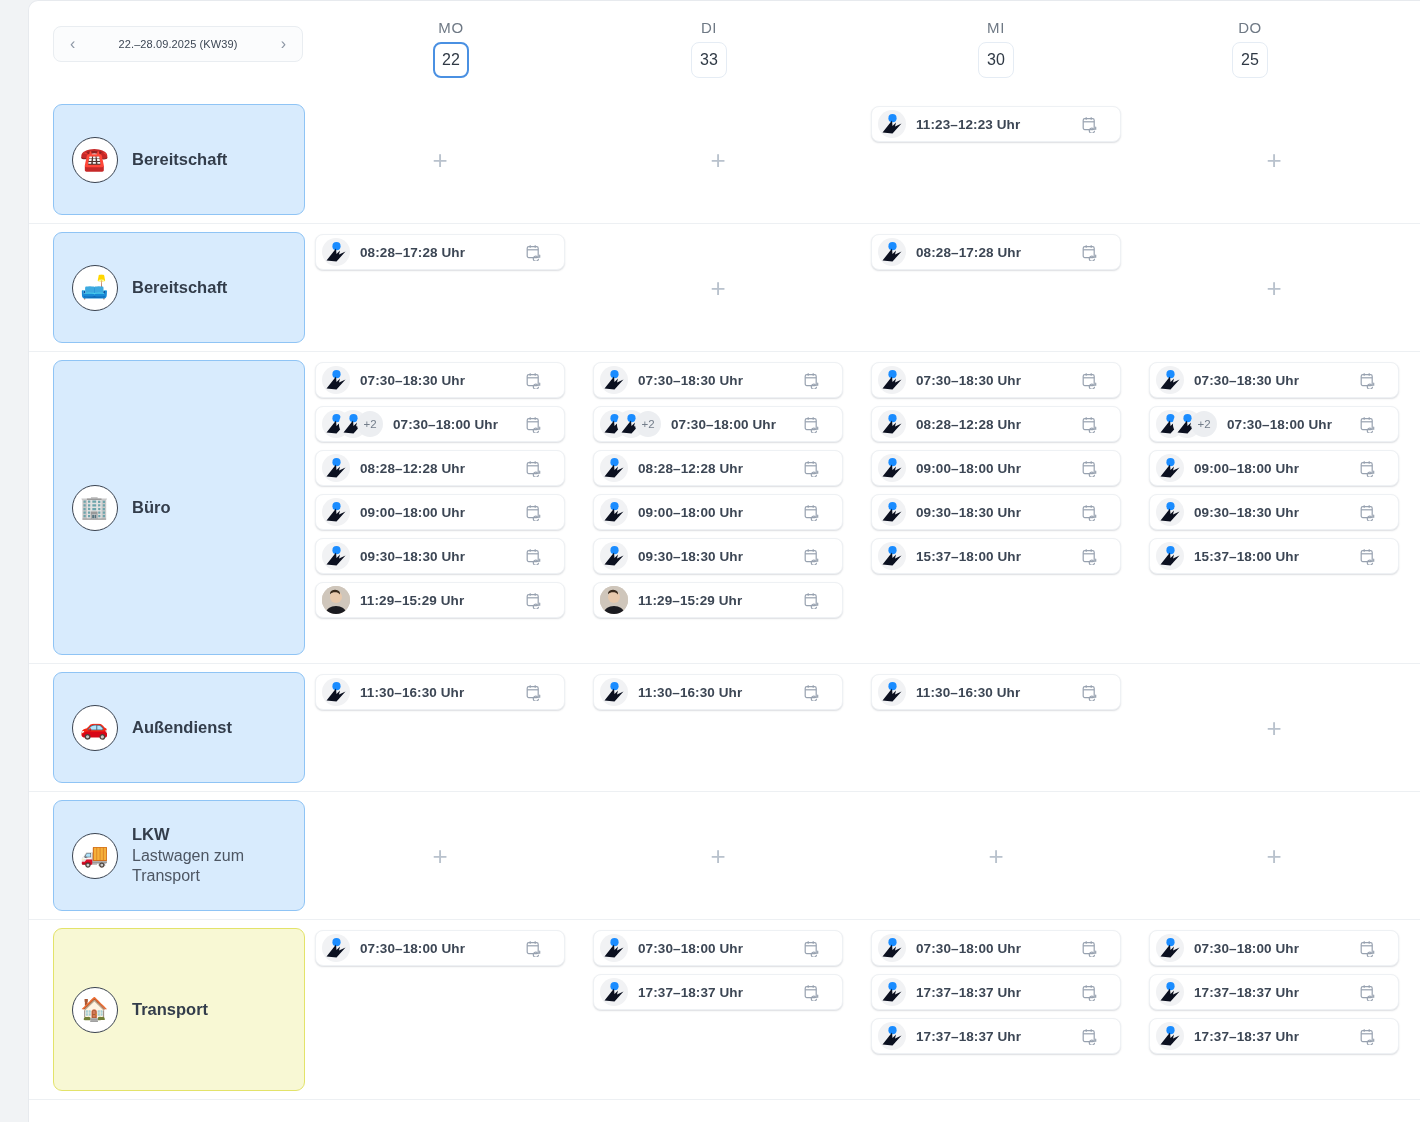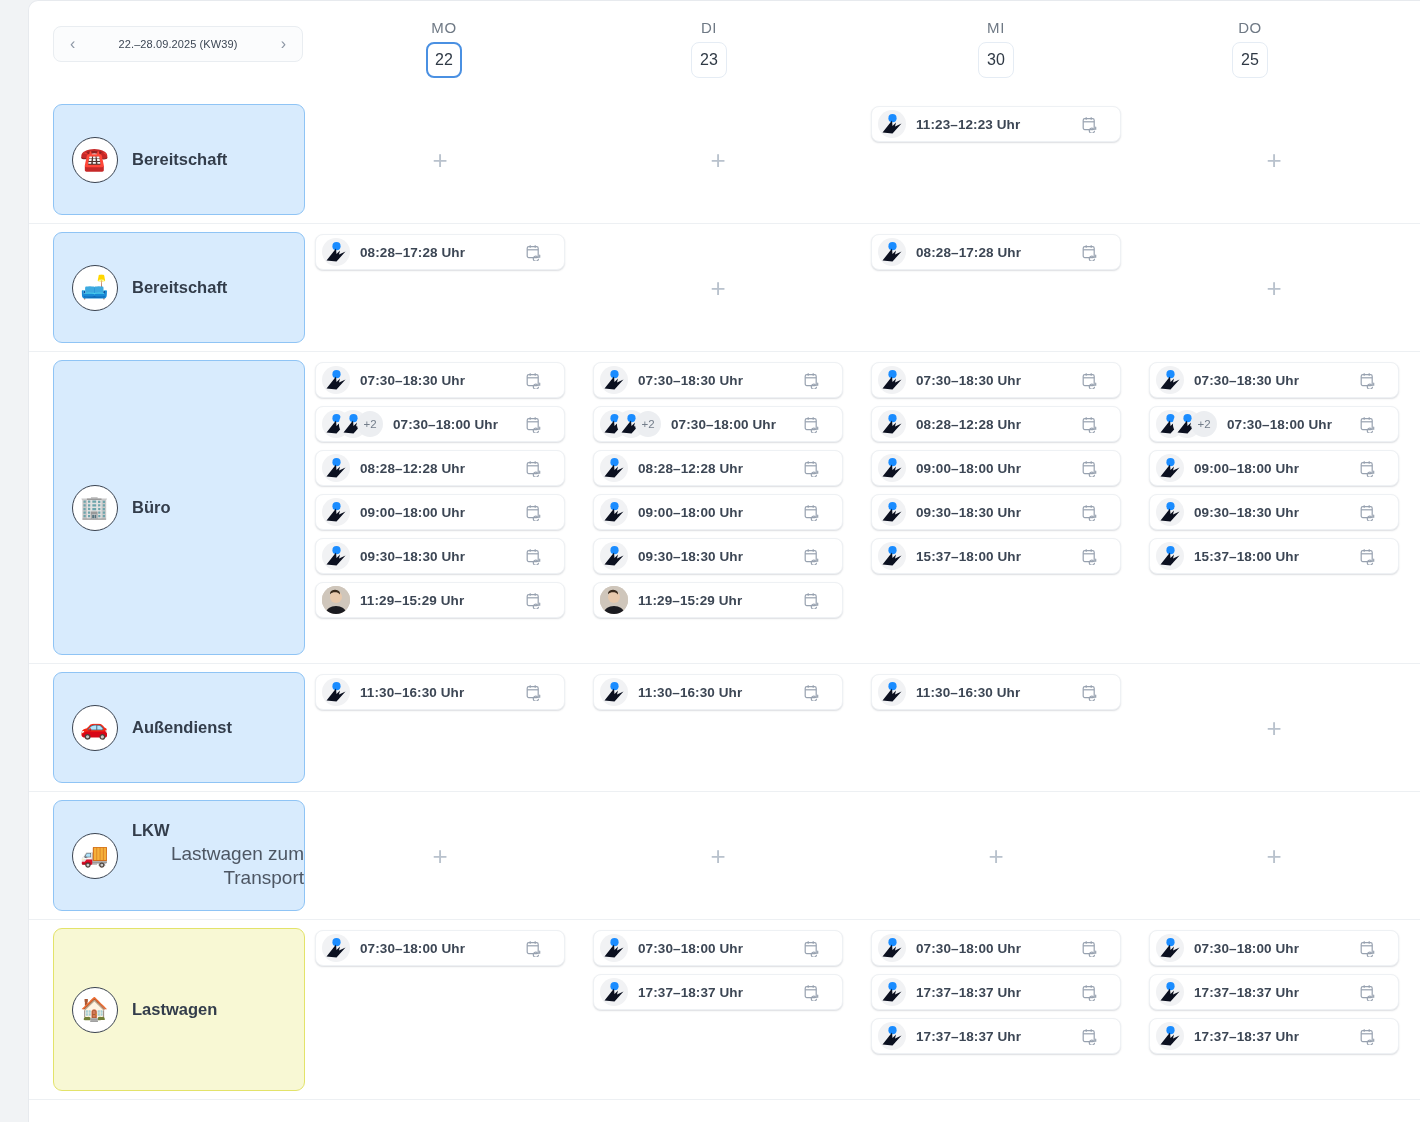--- a/index.html
+++ b/index.html
@@ -145,25 +145,24 @@
   .res-text {
     margin-left: 14px;
   }
   .res-title {
     font-size: 16.5px;
     font-weight: bold;
     color: #333d4b;
     line-height: 1.25;
   }
   .res-sub {
-    font-size: 19px;
+    font-size: 16px;
     color: #4d5663;
     line-height: 1.3;
     margin-top: 1px;
-    text-align: right;
   }
   .cells {
     position: absolute;
     left: 272px;
     top: 0;
     right: 0;
     bottom: 0;
   }
   .cell {
     position: absolute;
@@ -268,22 +267,22 @@
 <div id="page">
   <div class="panel">
 
     <div class="header">
       <div class="weeknav">
         <span class="weeknav-arrow">‹</span>
         <span class="weeknav-label">22.–28.09.2025 (KW39)</span>
         <span class="weeknav-arrow">›</span>
       </div>
       <div class="daycols" id="daycols">
-          <div class="daycol" style="left: 4px;"><div class="day-abbr">MO</div><div class="day-num today">22</div></div>
-          <div class="daycol" style="left: 269px;"><div class="day-abbr">DI</div><div class="day-num">23</div></div>
+          <div class="daycol" style="left: 11px;"><div class="day-abbr">MO</div><div class="day-num today">22</div></div>
+          <div class="daycol" style="left: 269px;"><div class="day-abbr">DI</div><div class="day-num">33</div></div>
           <div class="daycol" style="left: 556px;"><div class="day-abbr">MI</div><div class="day-num">30</div></div>
           <div class="daycol" style="left: 810px;"><div class="day-abbr">DO</div><div class="day-num">25</div></div>
         </div>
     </div>
 
     <div class="rows" id="rows">
         <div class="row" style="height: 128px;">
           <div class="res-card">
             <div class="res-avatar">☎️</div>
             <div class="res-text">
@@ -990,21 +989,21 @@
             </div>
             <div class="cell center-plus" style="left: 834px;">
               <div class="plus">+</div>
             </div>
           </div>
         </div>
         <div class="row" style="height: 180px;">
           <div class="res-card highlight-yellow">
             <div class="res-avatar">🏠</div>
             <div class="res-text">
-              <div class="res-title">Lastwagen</div>
+              <div class="res-title">Transport</div>
             </div>
           </div>
           <div class="cells">
             <div class="cell" style="left: 0px;">
               <div class="chip">
                 <div class="chip-avatars">
                   <div class="av">
                     <svg width="26" height="26" viewBox="0 0 26 26">
                       <circle cx="13.5" cy="7.2" r="4.1" fill="#1a8cff"></circle>
                       <path d="M3.5 21.5 L13 9.5 L13.5 15 L17 11.5 L16 15.5 L22.5 12.5 L13.5 22.5 Z" fill="#0b1020"></path>

